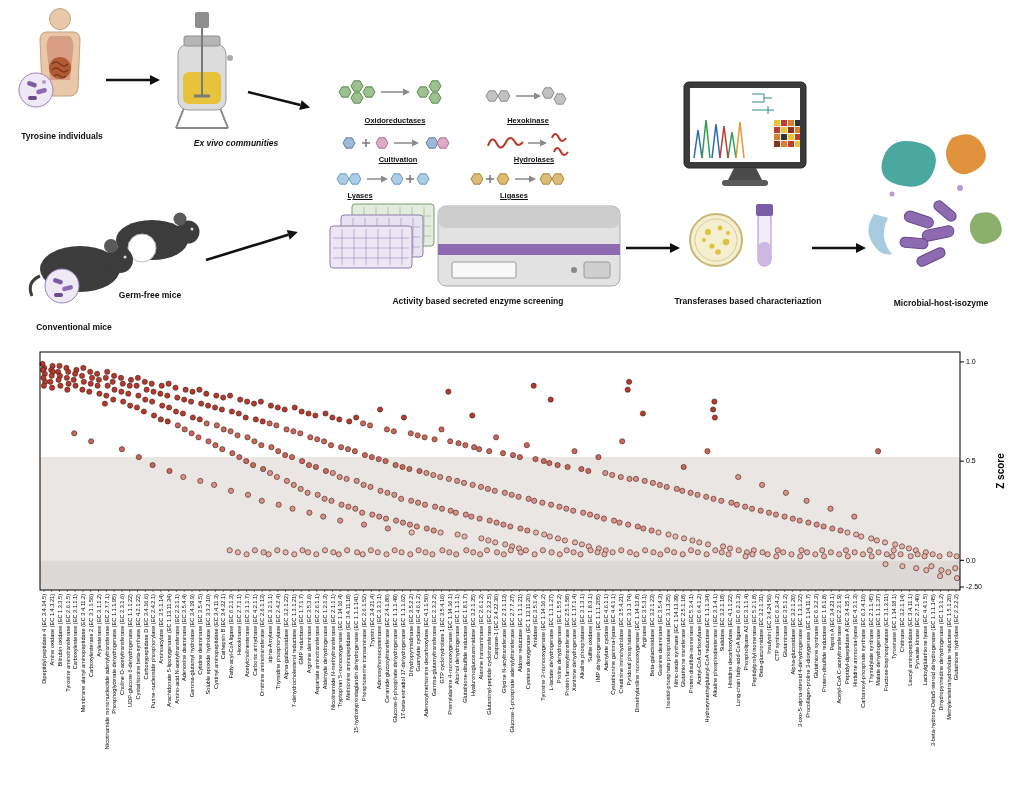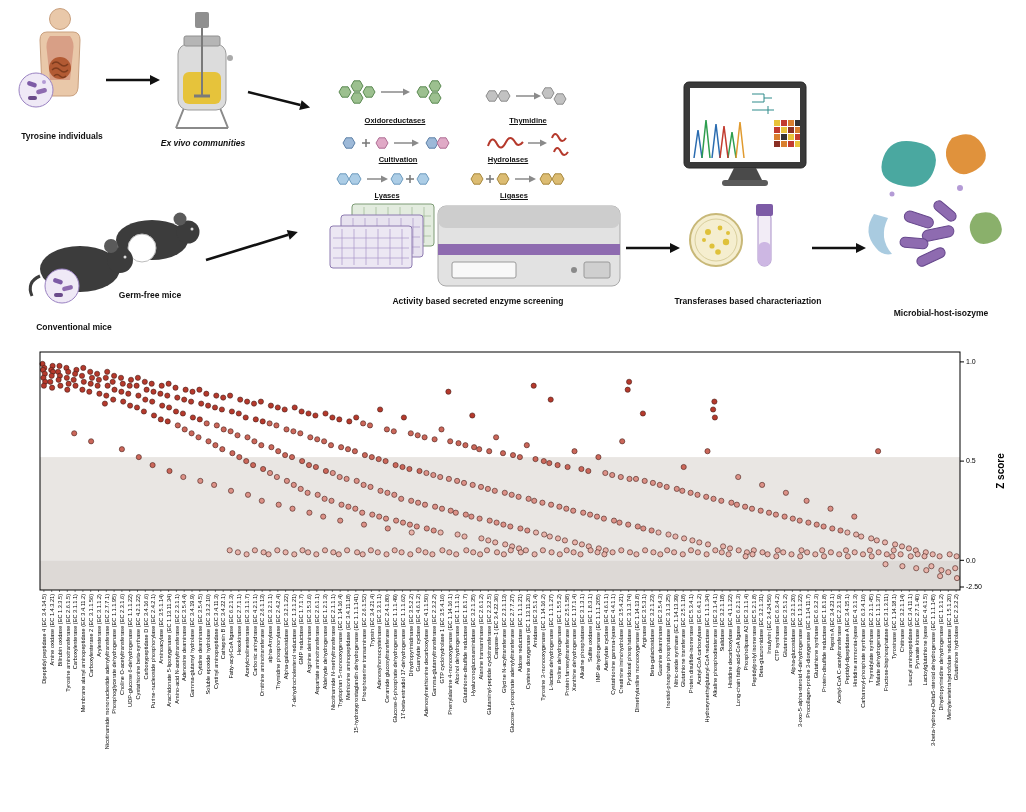--- a/index.html
+++ b/index.html
@@ -1,19 +1,19 @@
 <!DOCTYPE html>
 <html><head>
 <meta charset="utf-8">
 <style>
   html,body{margin:0;padding:0;background:#fff;font-family:"Liberation Sans",sans-serif;}
   .page{position:relative;width:1026px;height:812px;background:#fff;overflow:hidden;}
   .abs{position:absolute;}
   .cap{position:absolute;font-weight:bold;font-size:8.5px;color:#111;transform:translateX(-50%);white-space:nowrap;}
-  .cap.it{font-style:italic;}
+  .cap.it{font-style:italic;margin-left:33px;}
   .ecl{position:absolute;font-weight:bold;font-size:7.5px;color:#111;transform:translateX(-50%);white-space:nowrap;text-decoration:underline;}
   svg{display:block;}
 </style>
 </head>
 <body>
 
 <div class="page">
 
   <svg class="abs" style="left:106px;top:72px" width="56" height="16">
     <g transform="translate(0,8)" stroke="#111" fill="#111">
@@ -254,27 +254,27 @@
     <circle cx="104" cy="70" r="3" fill="#b49bd6"></circle>
       <circle cx="36" cy="76" r="2.5" fill="#b49bd6"></circle>
   </svg>
 
   <div class="cap" style="left:62px;top:131px">Tyrosine individuals</div>
   <div class="cap it" style="left:203px;top:138px">Ex vivo communities</div>
   <div class="cap" style="left:150px;top:290px">Germ-free mice</div>
   <div class="cap" style="left:74px;top:322px">Conventional mice</div>
   <div class="cap" style="left:478px;top:296px">Activity based secreted enzyme screening</div>
   <div class="cap" style="left:748px;top:296px">Transferases based characteriaztion</div>
-  <div class="cap" style="left:941px;top:308px">Microbial-host-isozyme</div>
+  <div class="cap" style="left:941px;top:298px">Microbial-host-isozyme</div>
 
   <div class="ecl" style="left:395px;top:116px">Oxidoreductases</div>
-  <div class="ecl" style="left:528px;top:116px">Thymidine</div>
+  <div class="ecl" style="left:528px;top:116px">Hexokinase</div>
   <div class="ecl" style="left:398px;top:155px">Cultivation</div>
-  <div class="ecl" style="left:508px;top:155px">Hydrolases</div>
-  <div class="ecl" style="left:387px;top:191px">Lyases</div>
+  <div class="ecl" style="left:534px;top:155px">Hydrolases</div>
+  <div class="ecl" style="left:360px;top:191px">Lyases</div>
   <div class="ecl" style="left:514px;top:191px">Ligases</div>
 
   <svg id="chart-svg" class="abs" style="left:0;top:345px" width="1026" height="467">
       <rect x="40" y="112.1" width="920" height="103.1" fill="#e9e6e3"></rect>
       <rect x="40" y="215.3" width="920" height="29.7" fill="#ddd9d6"></rect>
       <circle cx="42.5" cy="18.9" r="2.6" fill="#b5392c" stroke="#47201b" stroke-width="0.6"></circle>
       <circle cx="44.3" cy="22.9" r="2.6" fill="#b5392c" stroke="#47201b" stroke-width="0.6"></circle>
       <circle cx="43.0" cy="24.9" r="2.6" fill="#b5392c" stroke="#47201b" stroke-width="0.6"></circle>
       <circle cx="44.8" cy="28.8" r="2.6" fill="#b5392c" stroke="#47201b" stroke-width="0.6"></circle>
       <circle cx="43.4" cy="32.8" r="2.6" fill="#b5392c" stroke="#47201b" stroke-width="0.6"></circle>

